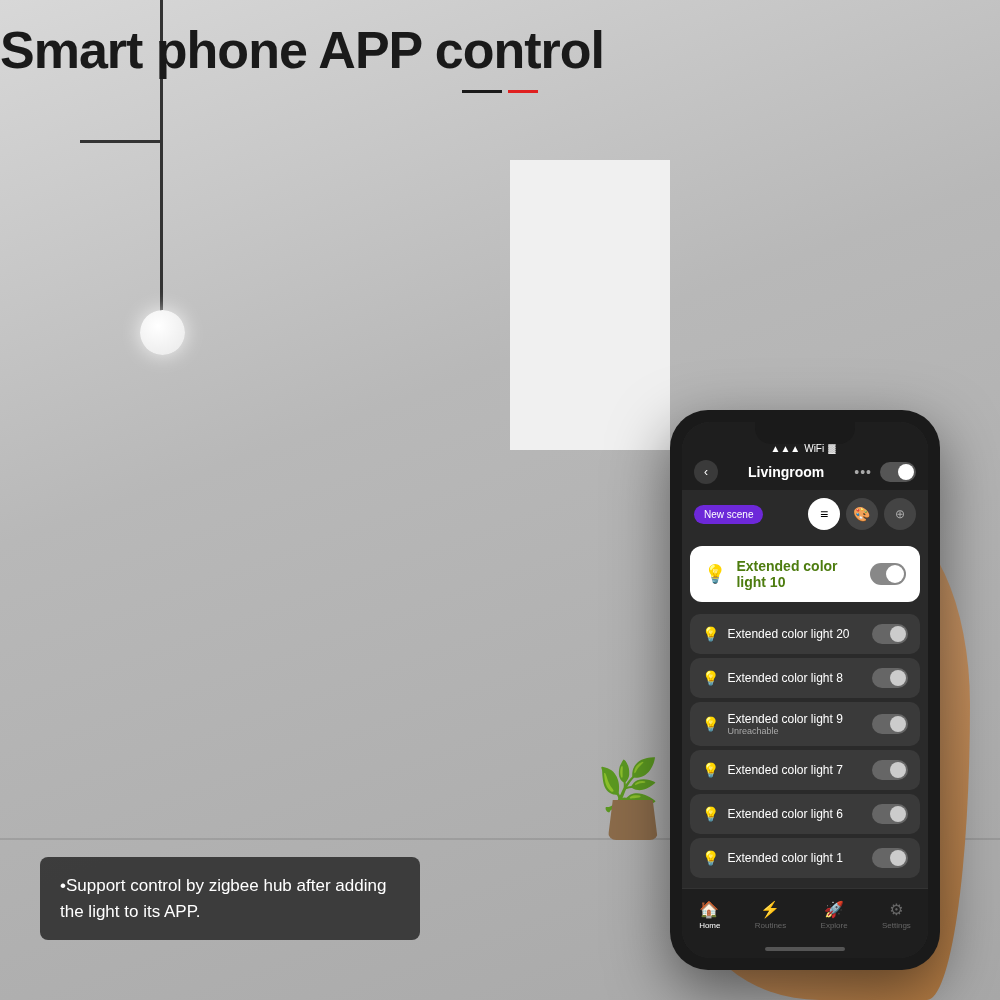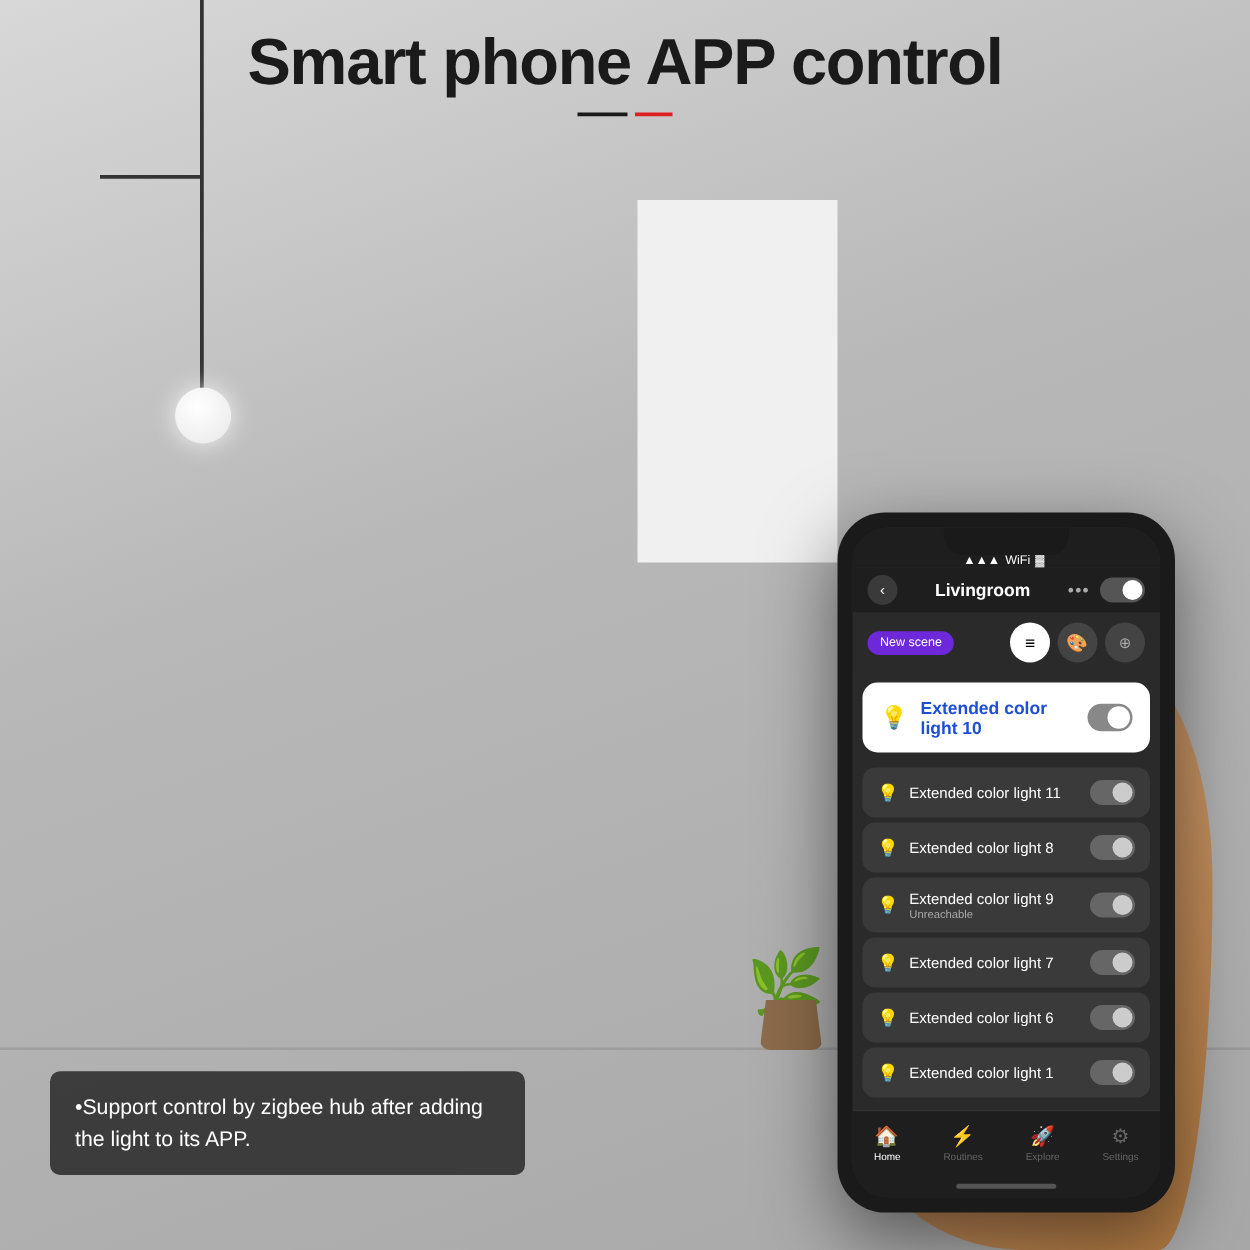--- a/index.html
+++ b/index.html
@@ -18,21 +18,20 @@
       inset: 0;
       background: linear-gradient(160deg, #d8d8d8 0%, #b8b8b8 40%, #a8a8a8 100%);
     }
 
     
     .top-section {
       position: absolute;
       top: 20px;
       left: 0;
       right: 0;
-      text-align: center;
       z-index: 10;
     }
 
     .main-title {
       font-size: 52px;
       font-weight: 800;
       color: #1a1a1a;
       letter-spacing: -1px;
       margin-bottom: 10px;
     }
@@ -302,21 +301,21 @@
     }
 
     .featured-icon {
       font-size: 18px;
       color: #333;
     }
 
     .featured-name {
       font-size: 14px;
       font-weight: 600;
-      color: #1d4ed8;
+      color: #4d7c0f;
     }
 
     .toggle-on {
       width: 40px;
       height: 22px;
       background: #888;
       border-radius: 11px;
       position: relative;
     }
 
@@ -575,21 +574,21 @@
           <span class="featured-name">Extended color light 10</span>
         </div>
         <div class="toggle-on"></div>
       </div>
 
       <div class="device-list">
       <div class="device-item">
       <div class="device-left">
         <span class="device-icon">💡</span>
         <div class="device-info">
-          <span class="device-name">Extended color light 11</span>
+          <span class="device-name">Extended color light 20</span>
 
         </div>
       </div>
       <div class="toggle-off"></div>
     </div>
           <div class="device-item">
       <div class="device-left">
         <span class="device-icon">💡</span>
         <div class="device-info">
           <span class="device-name">Extended color light 8</span>

